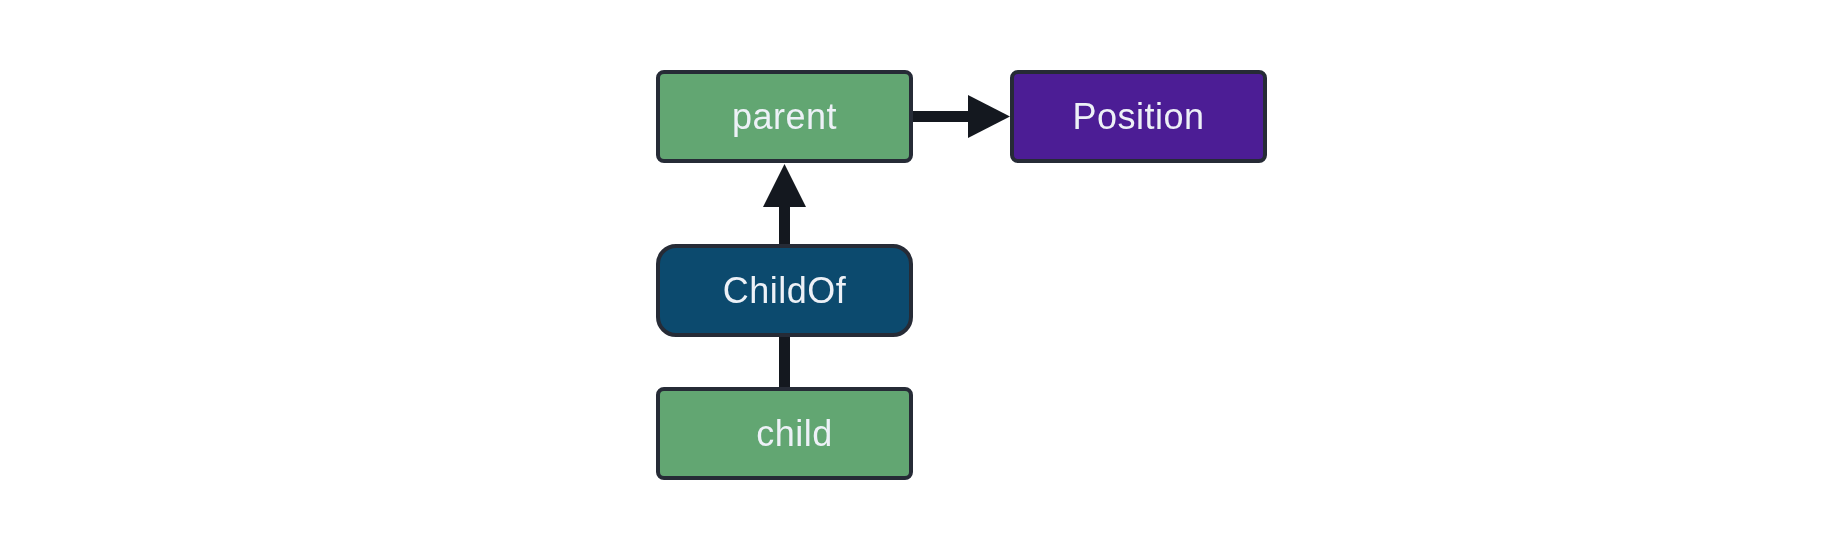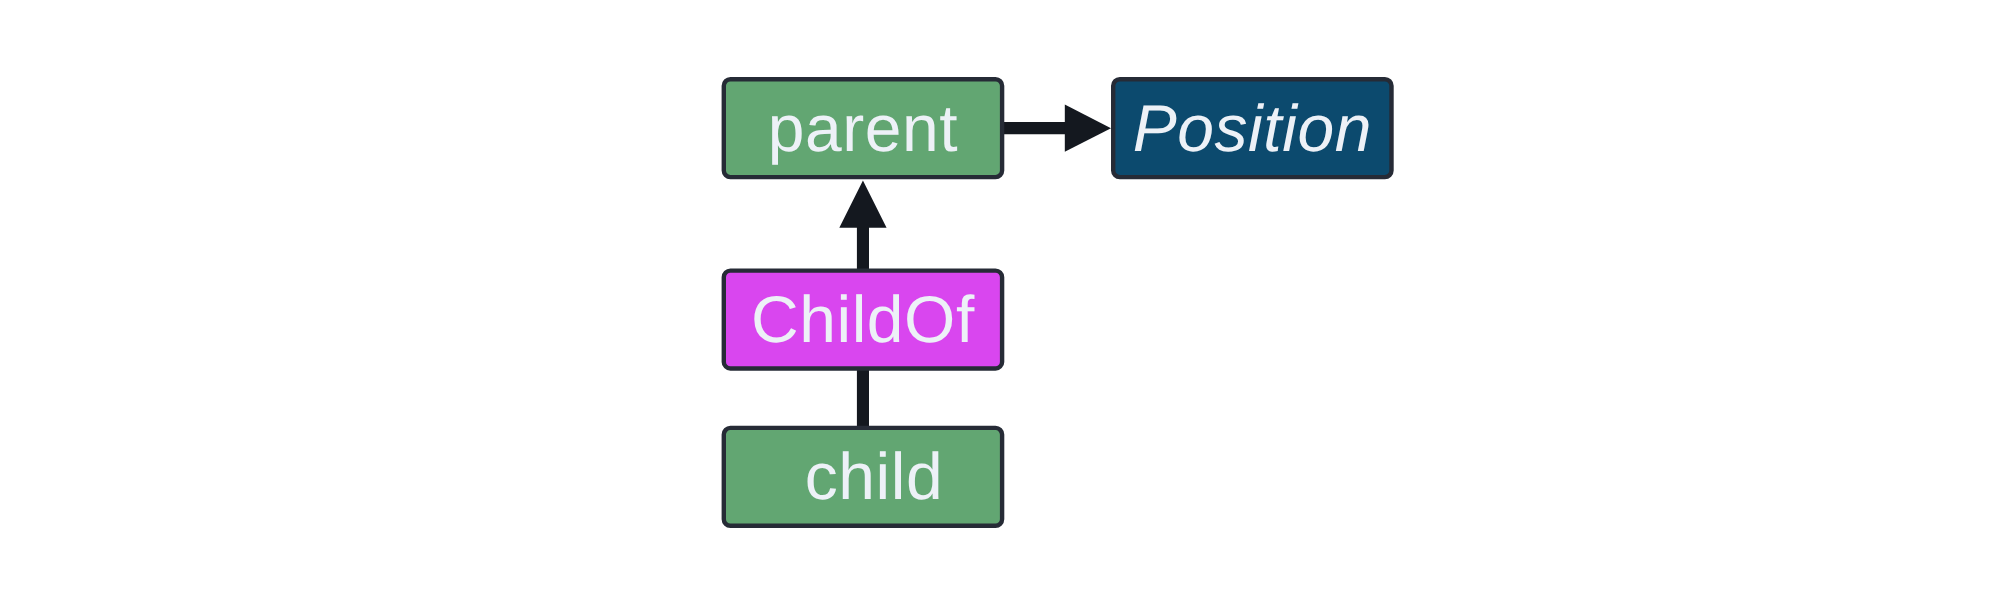--- a/index.html
+++ b/index.html
@@ -37,21 +37,21 @@
     height: 93px;
     box-sizing: border-box;
     border: 4px solid var(--node-border, #262b36);
     border-radius: 8px;
     display: flex;
     align-items: center;
     justify-content: center;
   }
   .node-label {
     color: var(--label-text, #edf1f7);
-    font-size: 60px;
+    font-size: 36px;
     line-height: 1;
     letter-spacing: 0.5px;
     user-select: none;
   }
   .node-parent   { left: 656px;  top: 70px;  }
   .node-position { left: 1010px; top: 70px;  }
   .node-childof  { left: 656px;  top: 244px; }
   .node-child    { left: 656px;  top: 387px; }
 </style>
 </head>
@@ -73,25 +73,25 @@
 
     <g>
       <line class="edge-line" x1="784.5" y1="389" x2="784.5" y2="336"></line>
     </g>
   </svg>
 
   <div class="node node-parent" style="background: rgb(98, 166, 114);">
     <span class="node-label">parent</span>
   </div>
 
-  <div class="node node-position" style="background: #0c4a6e; font-style: italic;">
+  <div class="node node-position" style="background: #4c1d95;">
     <span class="node-label">Position</span>
   </div>
 
-  <div class="node node-childof" style="background: #d946ef;">
+  <div class="node node-childof" style="background: #0c4a6e; border-radius: 20px;">
     <span class="node-label">ChildOf</span>
   </div>
 
   <div class="node node-child" style="background: rgb(98, 166, 114); padding-left: 20px;">
     <span class="node-label">child</span>
   </div>
 
 </div>
 
 </body></html>

